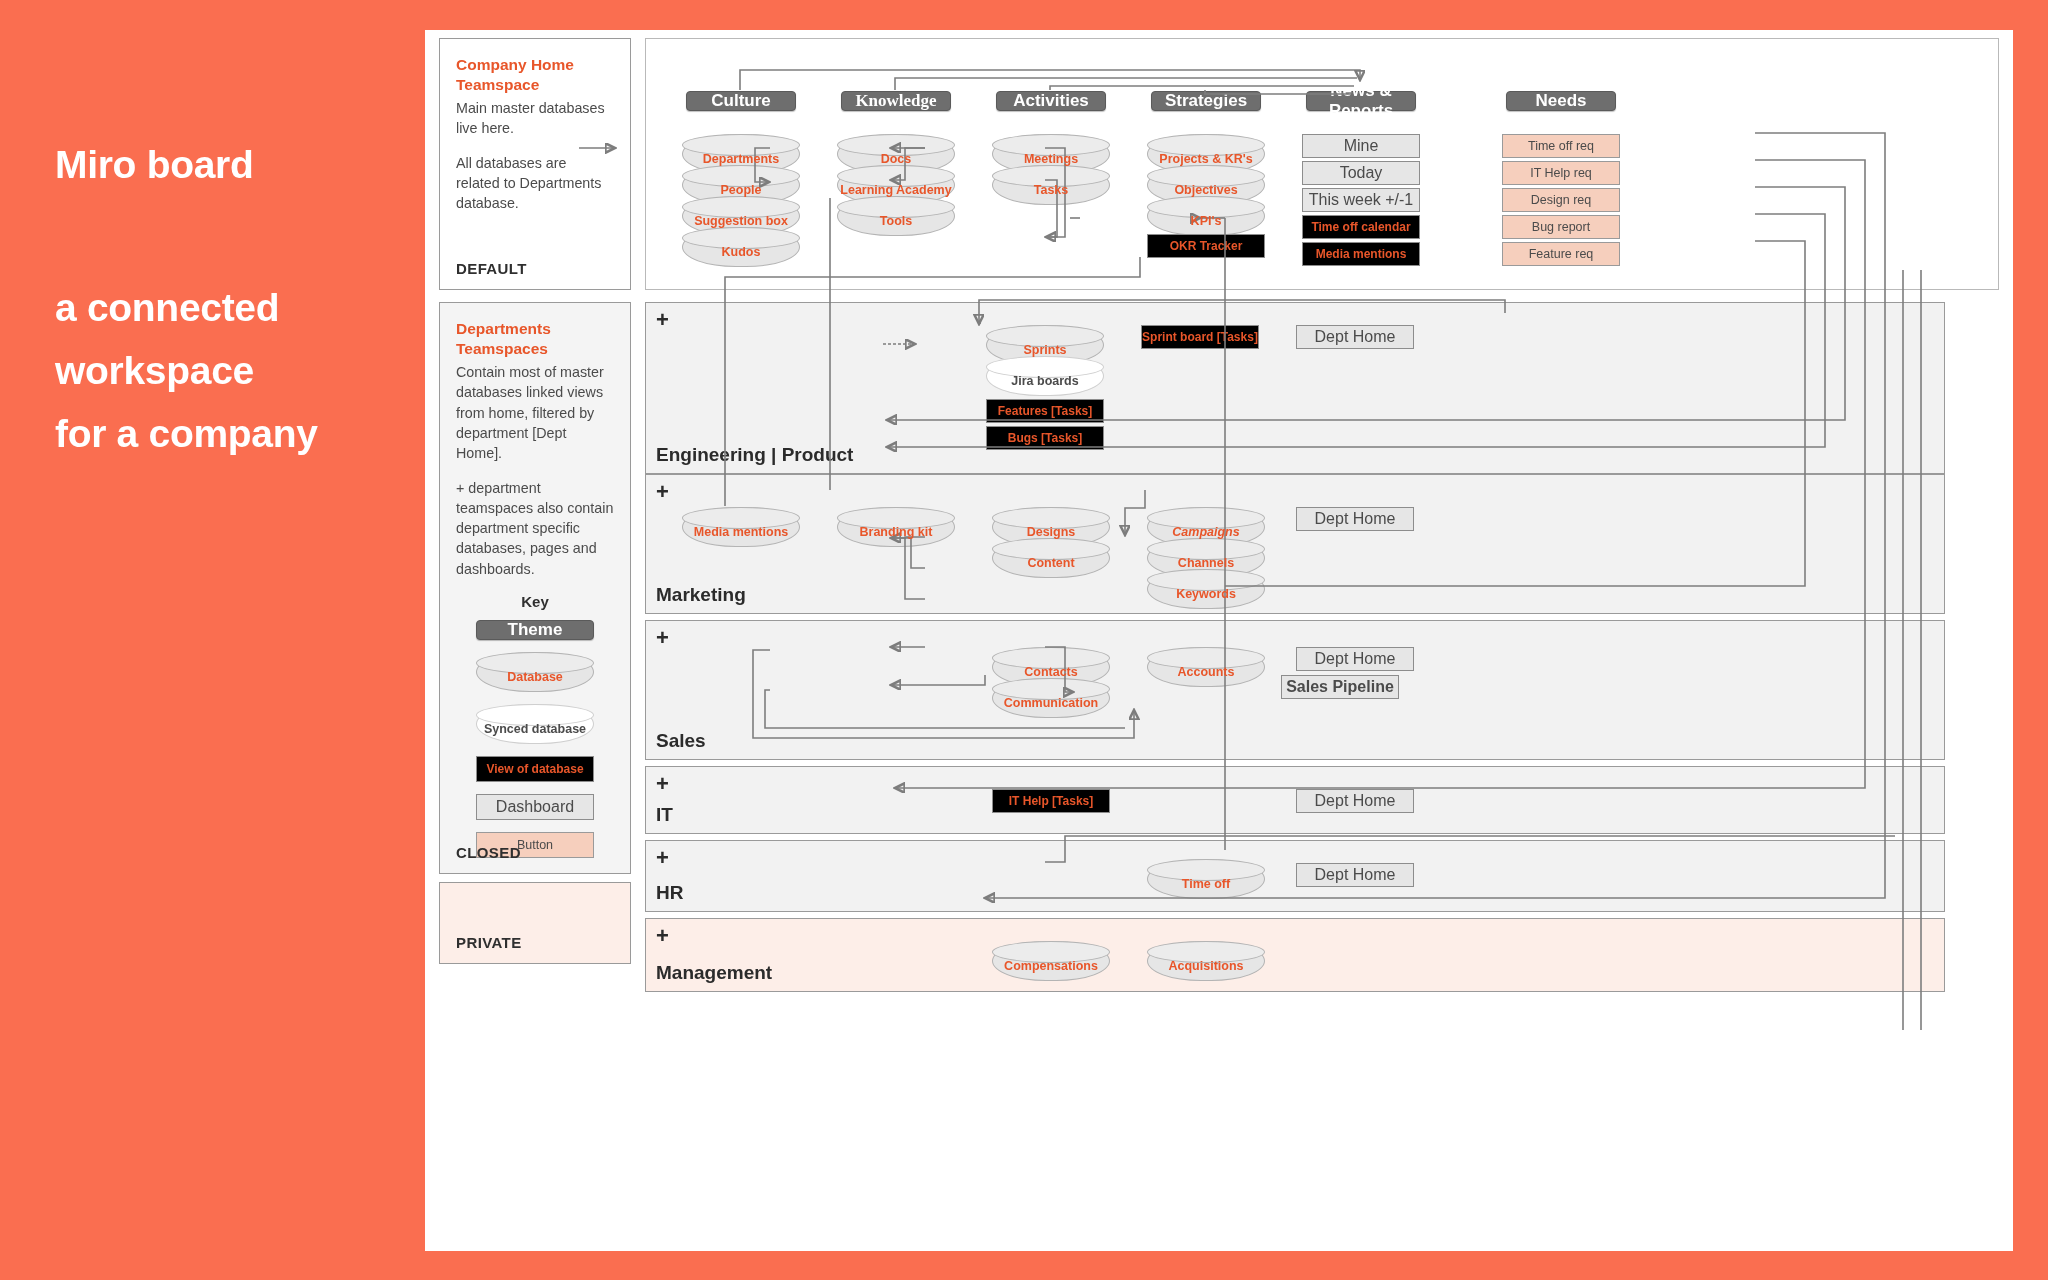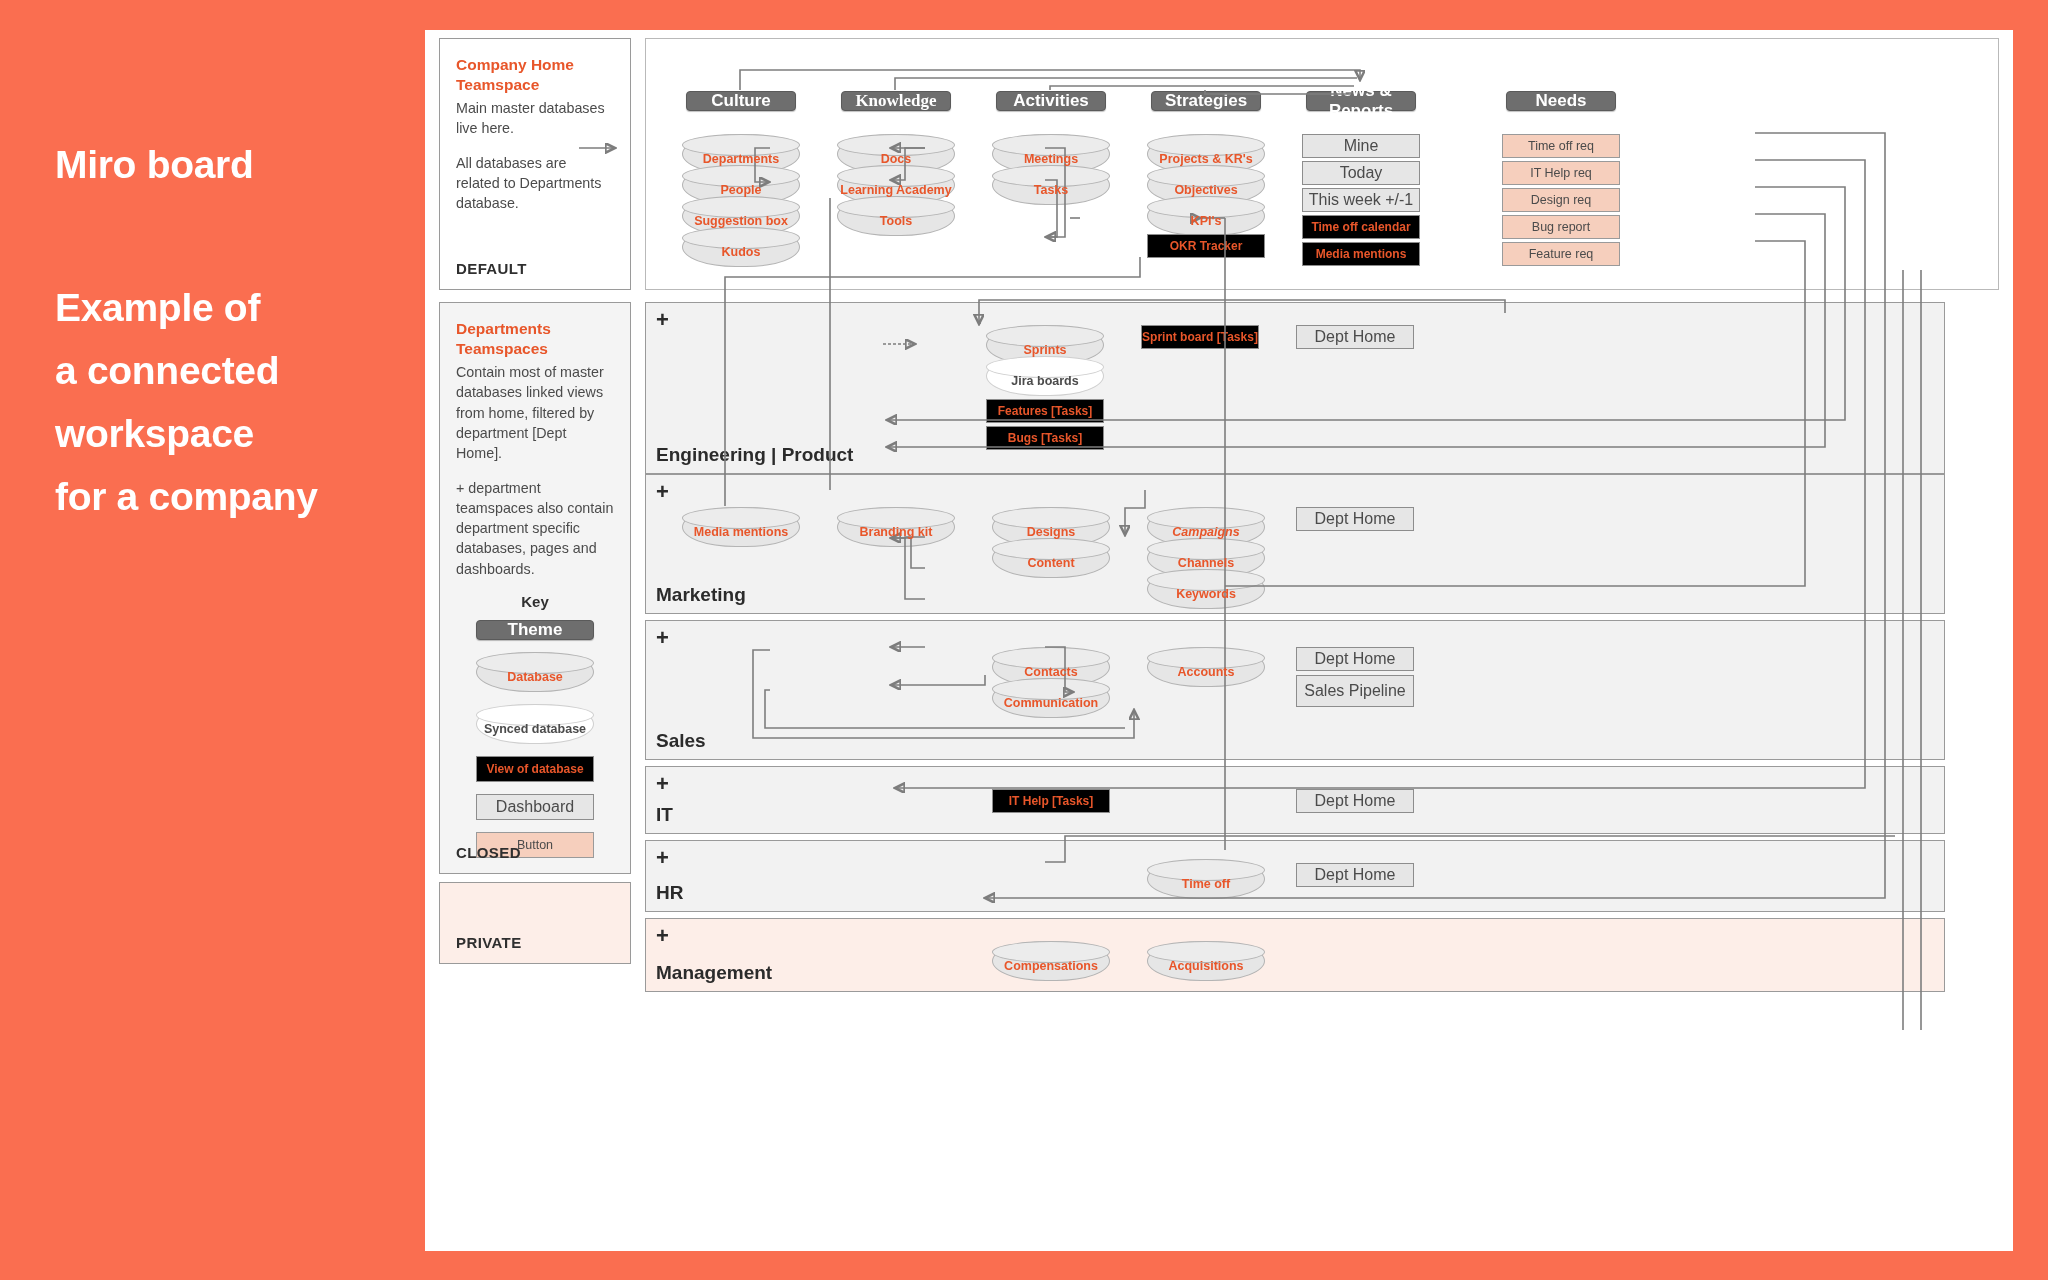--- a/index.html
+++ b/index.html
@@ -122,21 +122,20 @@
   #wires path, #wires line{fill:none;stroke:#7d7d7d;stroke-width:1.6;}
 </style>
 </head>
 <body>
 
 <div id="promo">
   <div id="promo-title">
     <div class="line">Miro board</div>
   </div>
   <div id="promo-sub">
-    <div class="line">Example of</div>
     <div class="line">a connected</div>
     <div class="line">workspace</div>
     <div class="line">for a company</div>
   </div>
 </div>
 
 <div id="board">
 
   <div class="side-card white" style="left:14px;top:8px;width:192px;height:252px;">
     <div class="card-title">Company Home Teamspace</div>
@@ -350,21 +349,21 @@
     </div>
     <div class="db" style="position:absolute;left:346px;top:57px;width:118px;height:40px;">
       <span>Communication</span>
     </div>
     <div class="db" style="position:absolute;left:501px;top:26px;width:118px;height:40px;">
       <span>Accounts</span>
     </div>
     <div class="dash" style="position:absolute;left:650px;top:26px;width:118px;height:24px;">
       <span>Dept Home</span>
     </div>
-    <div class="dash" style="position:absolute;left:650px;top:54px;width:118px;height:32px;">
+    <div class="dash" style="position:absolute;left:635px;top:54px;width:118px;height:24px;font-weight:bold;">
       <span>Sales Pipeline</span>
     </div>
   </div>
 
   <div class="deptrow" style="left:220px;top:736px;width:1300px;height:68px;">
     <div class="plus">+</div>
     <div class="rowlabel">IT</div>
     <div class="viewdb" style="position:absolute;left:346px;top:22px;width:118px;height:24px;">
       <span>IT Help [Tasks]</span>
     </div>

